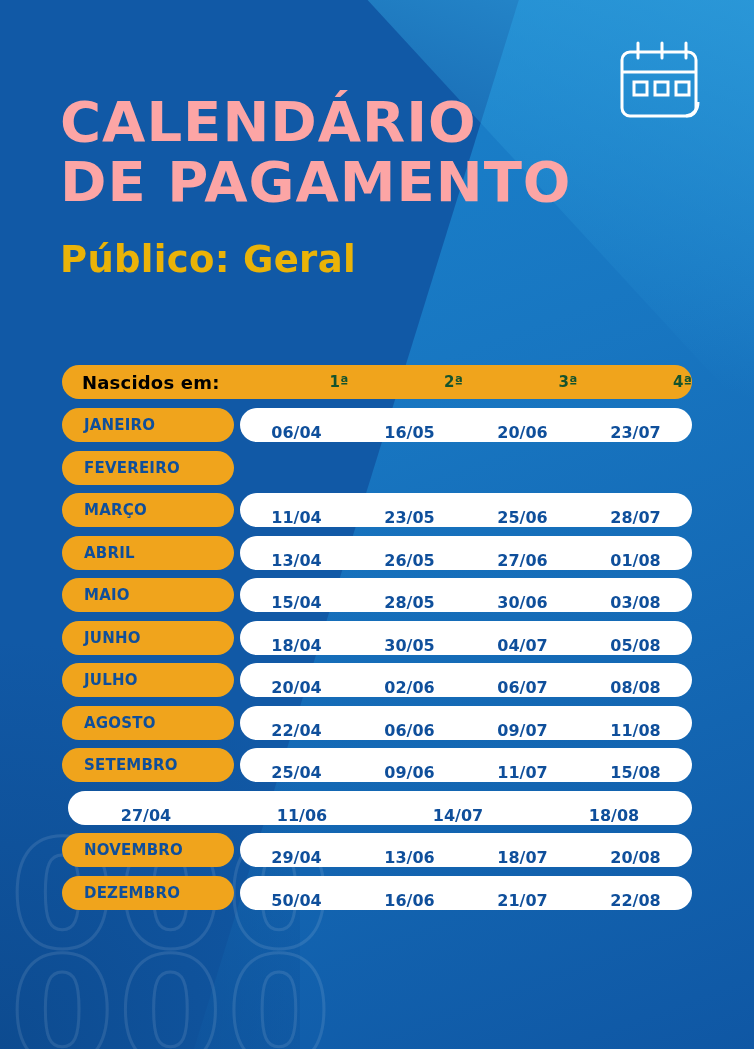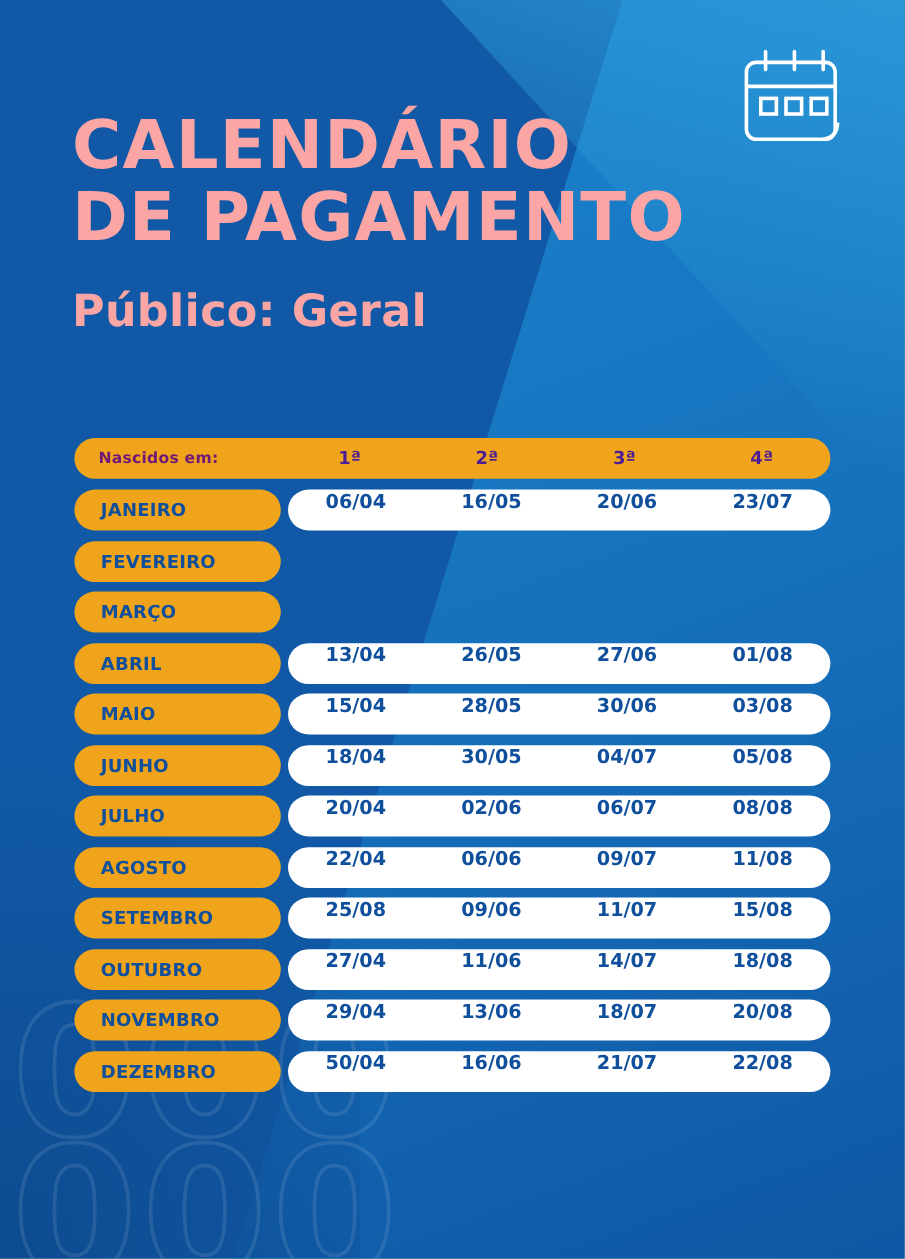--- a/index.html
+++ b/index.html
@@ -79,21 +79,21 @@
     letter-spacing: 1px;
     color: #fca5a5;
     text-transform: uppercase;
   }
   .title .l2 { display: block; }
   .subtitle {
     margin-top: 26px;
     font-family: "DejaVu Sans", sans-serif;
     font-weight: 700;
     font-size: 37px;
-    color: #fca5a5;
+    color: #eab308;
     letter-spacing: 0.3px;
   }
 
   
   .table {
     position: absolute;
     left: 62px;
     top: 365px;
     width: 630px;
   }
@@ -103,31 +103,31 @@
     height: 34px;
     background: #f0a41c;
     border-radius: 17px;
     margin-bottom: 10px;
   }
   .th-month {
     width: 172px;
     padding-left: 20px;
     font-family: "DejaVu Sans", sans-serif;
     font-weight: 700;
-    font-size: 13px;
-    color: #701a75;
+    font-size: 18px;
+    color: #000000;
     letter-spacing: 0.2px;
   }
   .th-col {
     flex: 1;
-    text-align: center;
+    text-align: right;
     font-family: "DejaVu Sans", sans-serif;
     font-weight: 700;
     font-size: 15px;
-    color: #4c1d95;
+    color: #14532d;
   }
 
   .row {
     display: flex;
     align-items: center;
     height: 32px;
     margin-bottom: 10.5px;
   }
   .cell-month {
     width: 172px;
@@ -143,21 +143,21 @@
     color: #0f4f9b;
     letter-spacing: 0.2px;
     flex: none;
   }
   .dates {
     flex: 1;
     height: 34px;
     background: #ffffff;
     border-radius: 17px;
     display: flex;
-    align-items: flex-start;
+    align-items: flex-end;
     margin-left: 6px;
   }
   .date {
     flex: 1;
     text-align: center;
     font-family: "DejaVu Sans", sans-serif;
     font-weight: 700;
     font-size: 16px;
     color: #0f4f9b;
   }
@@ -210,20 +210,26 @@
         <div class="date">23/07</div>
       </div>
     </div>
 
     <div class="row">
       <div class="cell-month">FEVEREIRO</div>
     </div>
 
     <div class="row">
       <div class="cell-month">MARÇO</div>
+      <div class="dates">
+        <div class="date">11/04</div>
+        <div class="date">23/05</div>
+        <div class="date">25/06</div>
+        <div class="date">28/07</div>
+      </div>
     </div>
 
     <div class="row">
       <div class="cell-month">ABRIL</div>
       <div class="dates">
         <div class="date">13/04</div>
         <div class="date">26/05</div>
         <div class="date">27/06</div>
         <div class="date">01/08</div>
       </div>
@@ -265,29 +271,28 @@
         <div class="date">22/04</div>
         <div class="date">06/06</div>
         <div class="date">09/07</div>
         <div class="date">11/08</div>
       </div>
     </div>
 
     <div class="row">
       <div class="cell-month">SETEMBRO</div>
       <div class="dates">
-        <div class="date">25/08</div>
+        <div class="date">25/04</div>
         <div class="date">09/06</div>
         <div class="date">11/07</div>
         <div class="date">15/08</div>
       </div>
     </div>
 
     <div class="row">
-      <div class="cell-month">OUTUBRO</div>
       <div class="dates">
         <div class="date">27/04</div>
         <div class="date">11/06</div>
         <div class="date">14/07</div>
         <div class="date">18/08</div>
       </div>
     </div>
 
     <div class="row">
       <div class="cell-month">NOVEMBRO</div>

